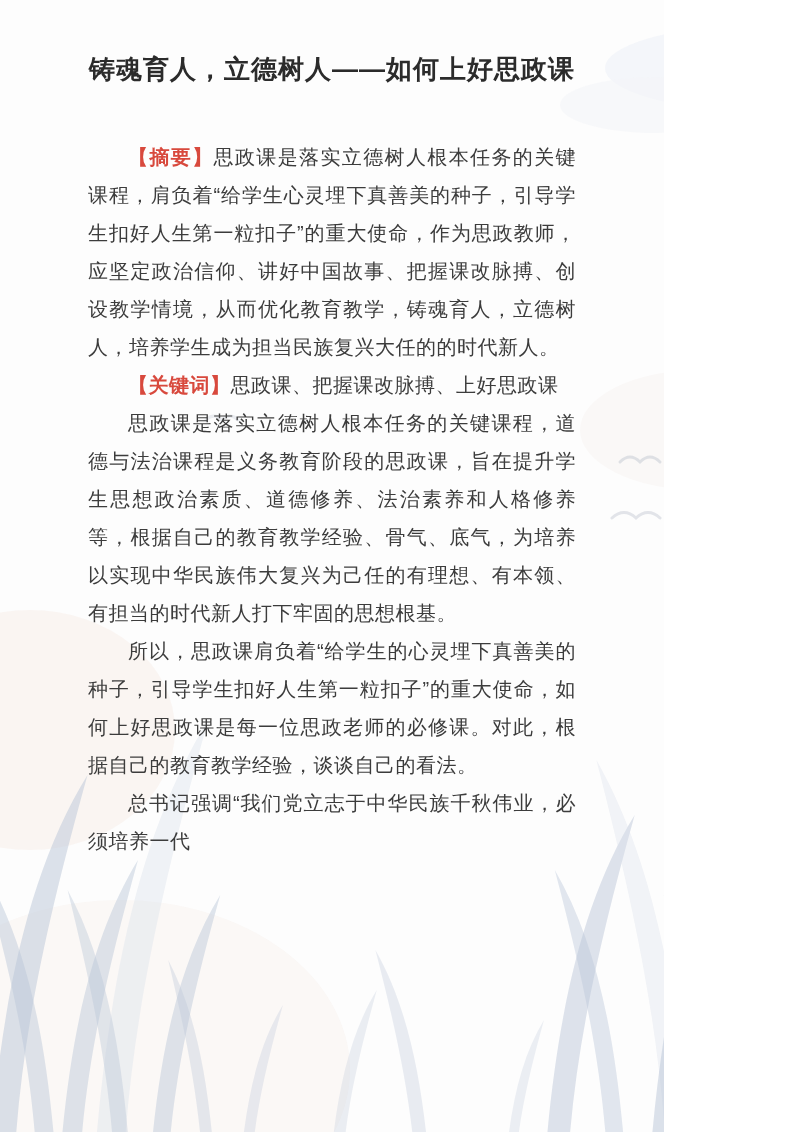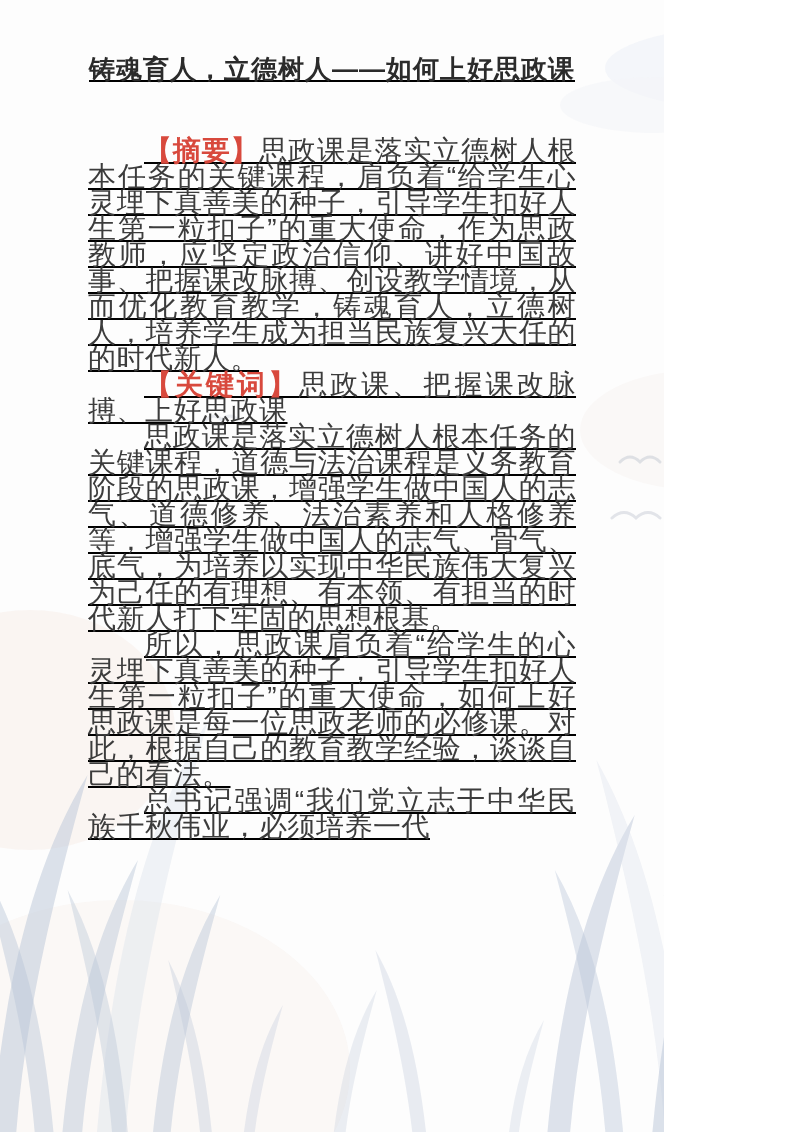--- a/index.html
+++ b/index.html
@@ -3,21 +3,20 @@
 <meta charset="utf-8">
 <style>
   html, body { margin: 0; padding: 0; }
   .page {
     position: relative;
     width: 664px;
     height: 1132px;
     background: var(--page-background, #fdfdfd);
     overflow: hidden;
     font-family: "Liberation Sans", sans-serif;
-    text-decoration: underline;
   }
   .decor {
     position: absolute;
     top: 0; left: 0;
     width: 800px; height: 1132px;
     pointer-events: none;
   }
   .content {
     position: relative;
     z-index: 1;
@@ -26,22 +25,22 @@
   .doc-title {
     font-size: 26px;
     font-weight: bold;
     color: var(--title-text, #2b2b2b);
     text-align: center;
     letter-spacing: 1px;
     line-height: 42px;
     margin: 0 0 48px 0;
   }
   .para {
-    font-size: 28px;
-    line-height: 26px;
+    font-size: 20px;
+    line-height: 38px;
     color: var(--body-text, #3c3c3c);
     text-align: justify;
     text-indent: 2em;
     margin: 0;
     letter-spacing: 0.5px;
   }
   .accent {
     color: var(--accent-red, #d8493d);
     font-weight: bold;
   }
@@ -110,21 +109,21 @@
 
   <div class="content">
 
     <h1 class="doc-title">铸魂育人，立德树人——如何上好思政课</h1>
 
     <p class="para"><span class="accent">【摘要】</span><span>思政课是落实立德树人根本任务的关键课程，肩负着“给学生心灵埋下真善美的种子，引导学生扣好人生第一粒扣子”的重大使命，作为思政教师，应坚定政治信仰、讲好中国故事、把握课改脉搏、创设教学情境，从而优化教育教学，铸魂育人，立德树人，培养学生成为担当民族复兴大任的的时代新人。</span></p>
 
     <p class="para"><span class="accent">【关键词】</span><span>思政课、把握课改脉搏、上好思政课</span></p>
 
 
-    <p class="para">思政课是落实立德树人根本任务的关键课程，道德与法治课程是义务教育阶段的思政课，增强学生做中国人的志气、道德修养、法治素养和人格修养等，增强学生做中国人的志气、骨气、底气，为培养以实现中华民族伟大复兴为己任的有理想、有本领、有担当的时代新人打下牢固的思想根基。</p>
+    <p class="para">思政课是落实立德树人根本任务的关键课程，道德与法治课程是义务教育阶段的思政课，旨在提升学生思想政治素质、道德修养、法治素养和人格修养等，根据自己的教育教学经验、骨气、底气，为培养以实现中华民族伟大复兴为己任的有理想、有本领、有担当的时代新人打下牢固的思想根基。</p>
 
     <p class="para">所以，思政课肩负着“给学生的心灵埋下真善美的种子，引导学生扣好人生第一粒扣子”的重大使命，如何上好思政课是每一位思政老师的必修课。对此，根据自己的教育教学经验，谈谈自己的看法。</p>
 
 
     <p class="para">总书记强调“我们党立志于中华民族千秋伟业，必须培养一代</p>
 
   </div>
 </div>
 
 </body></html>

